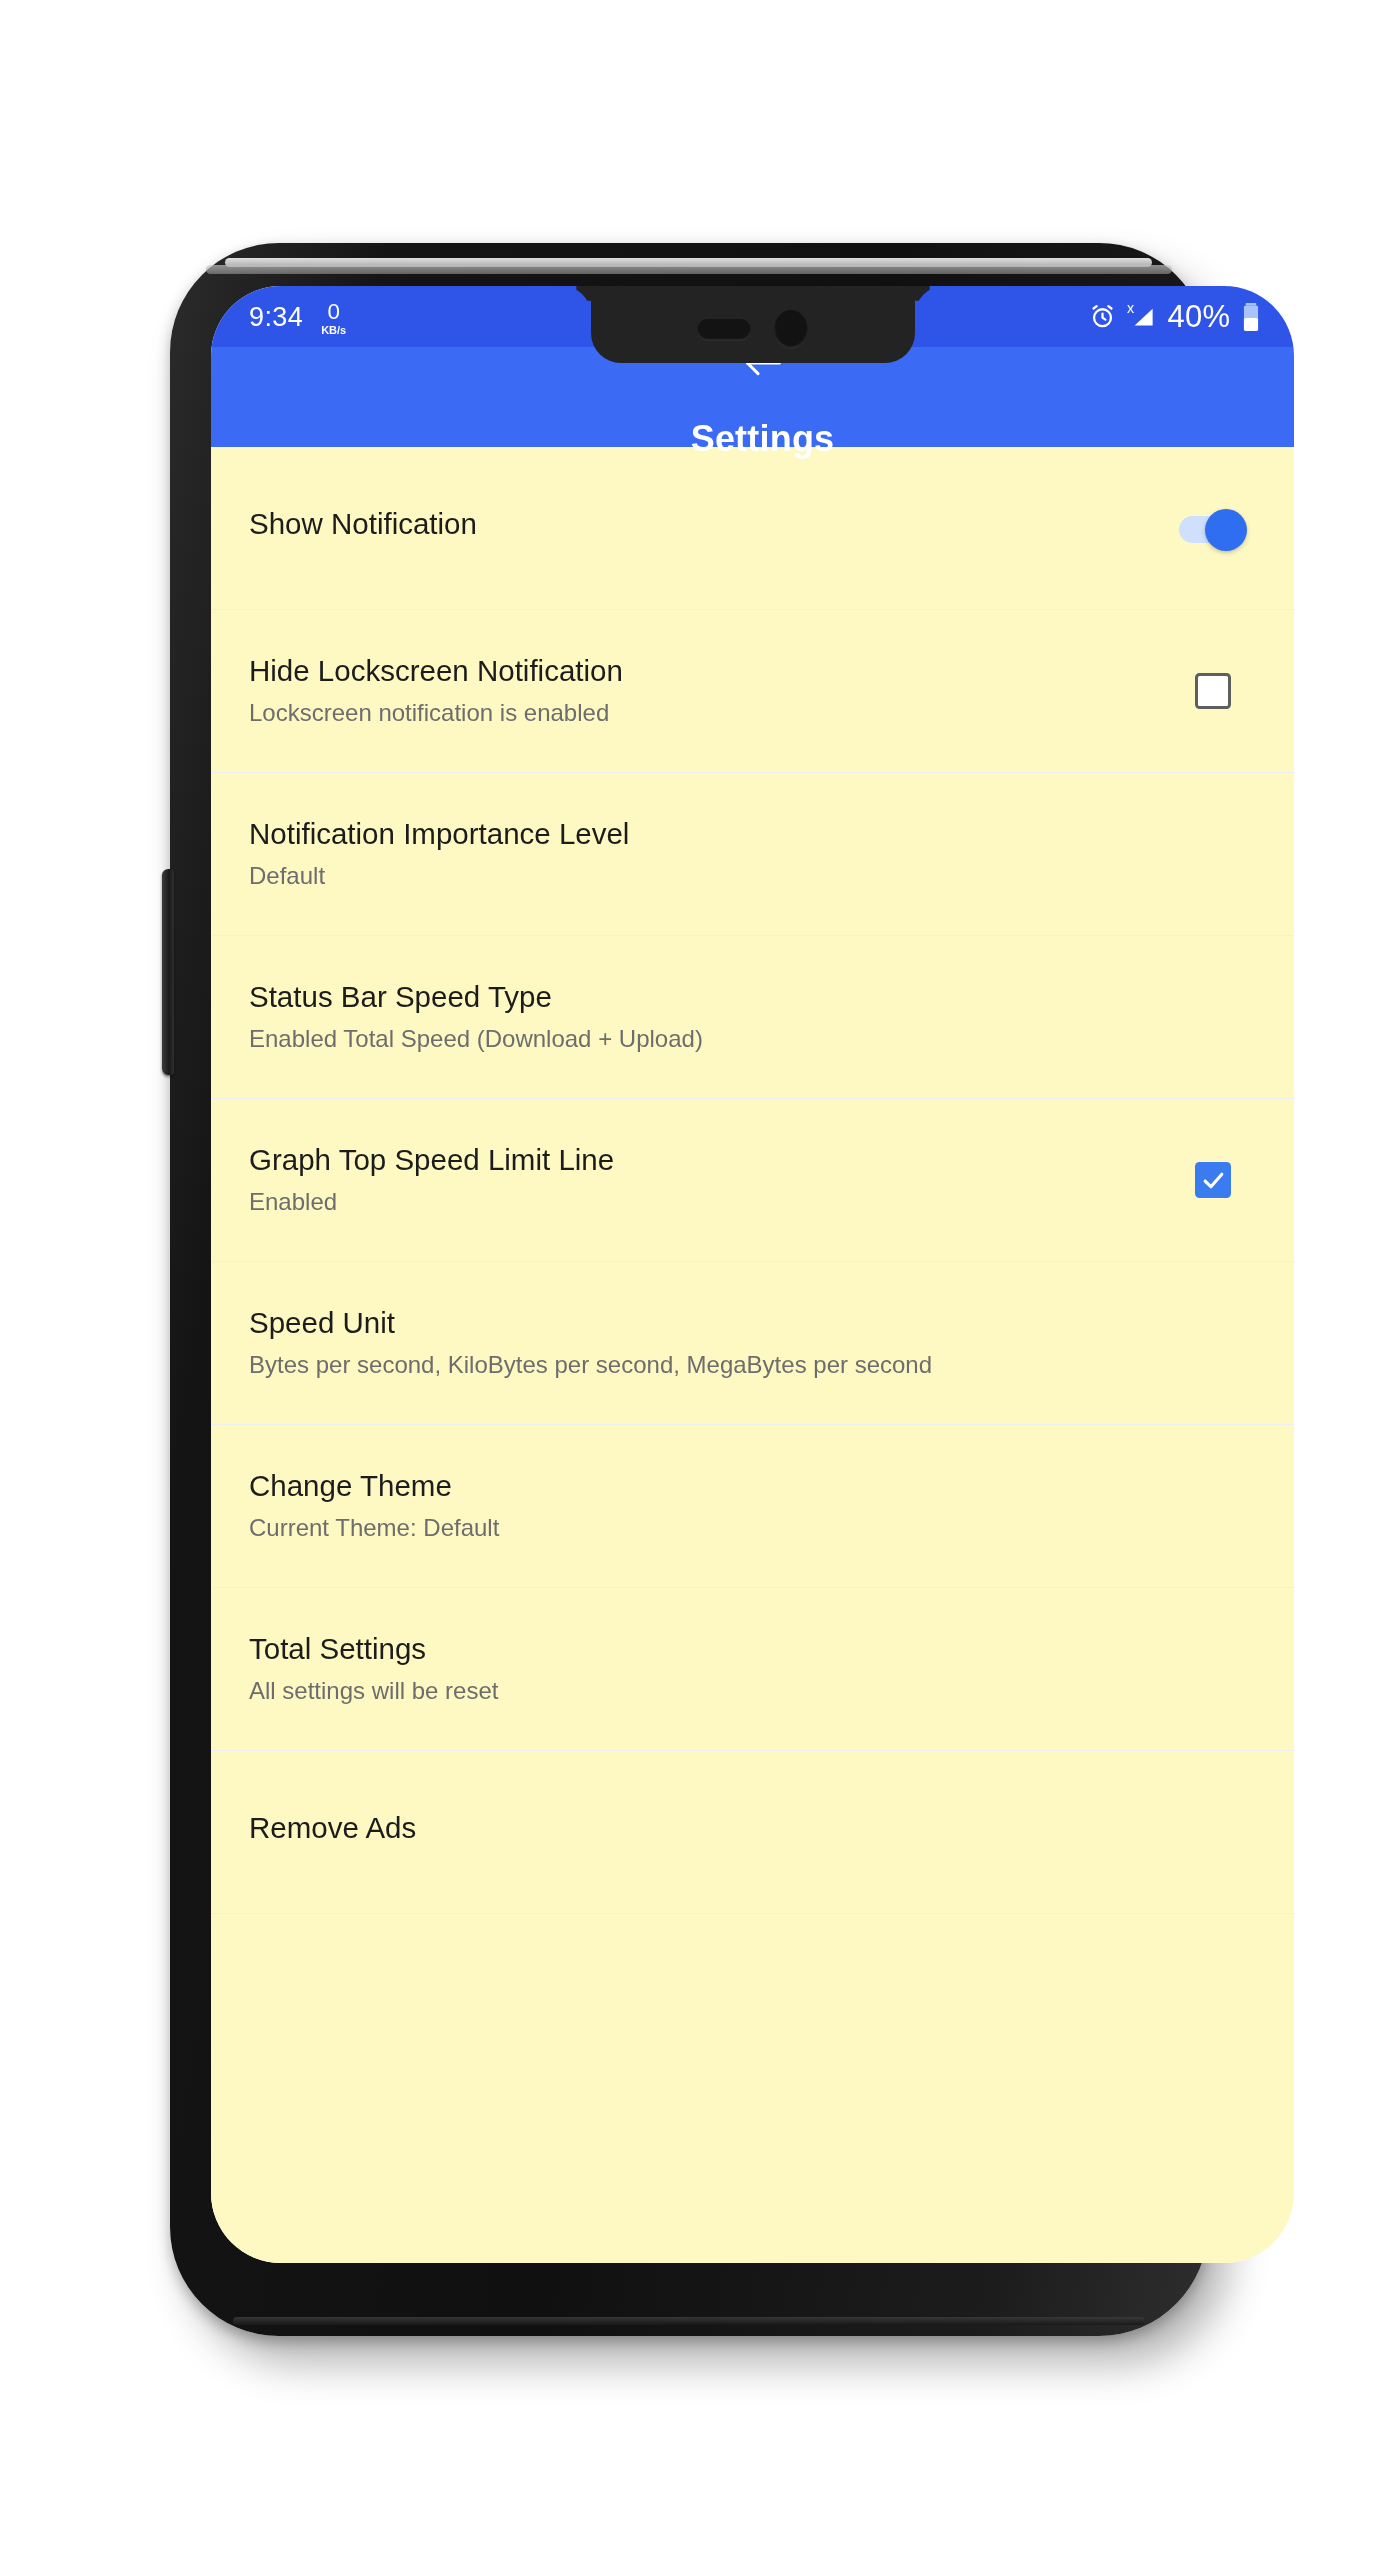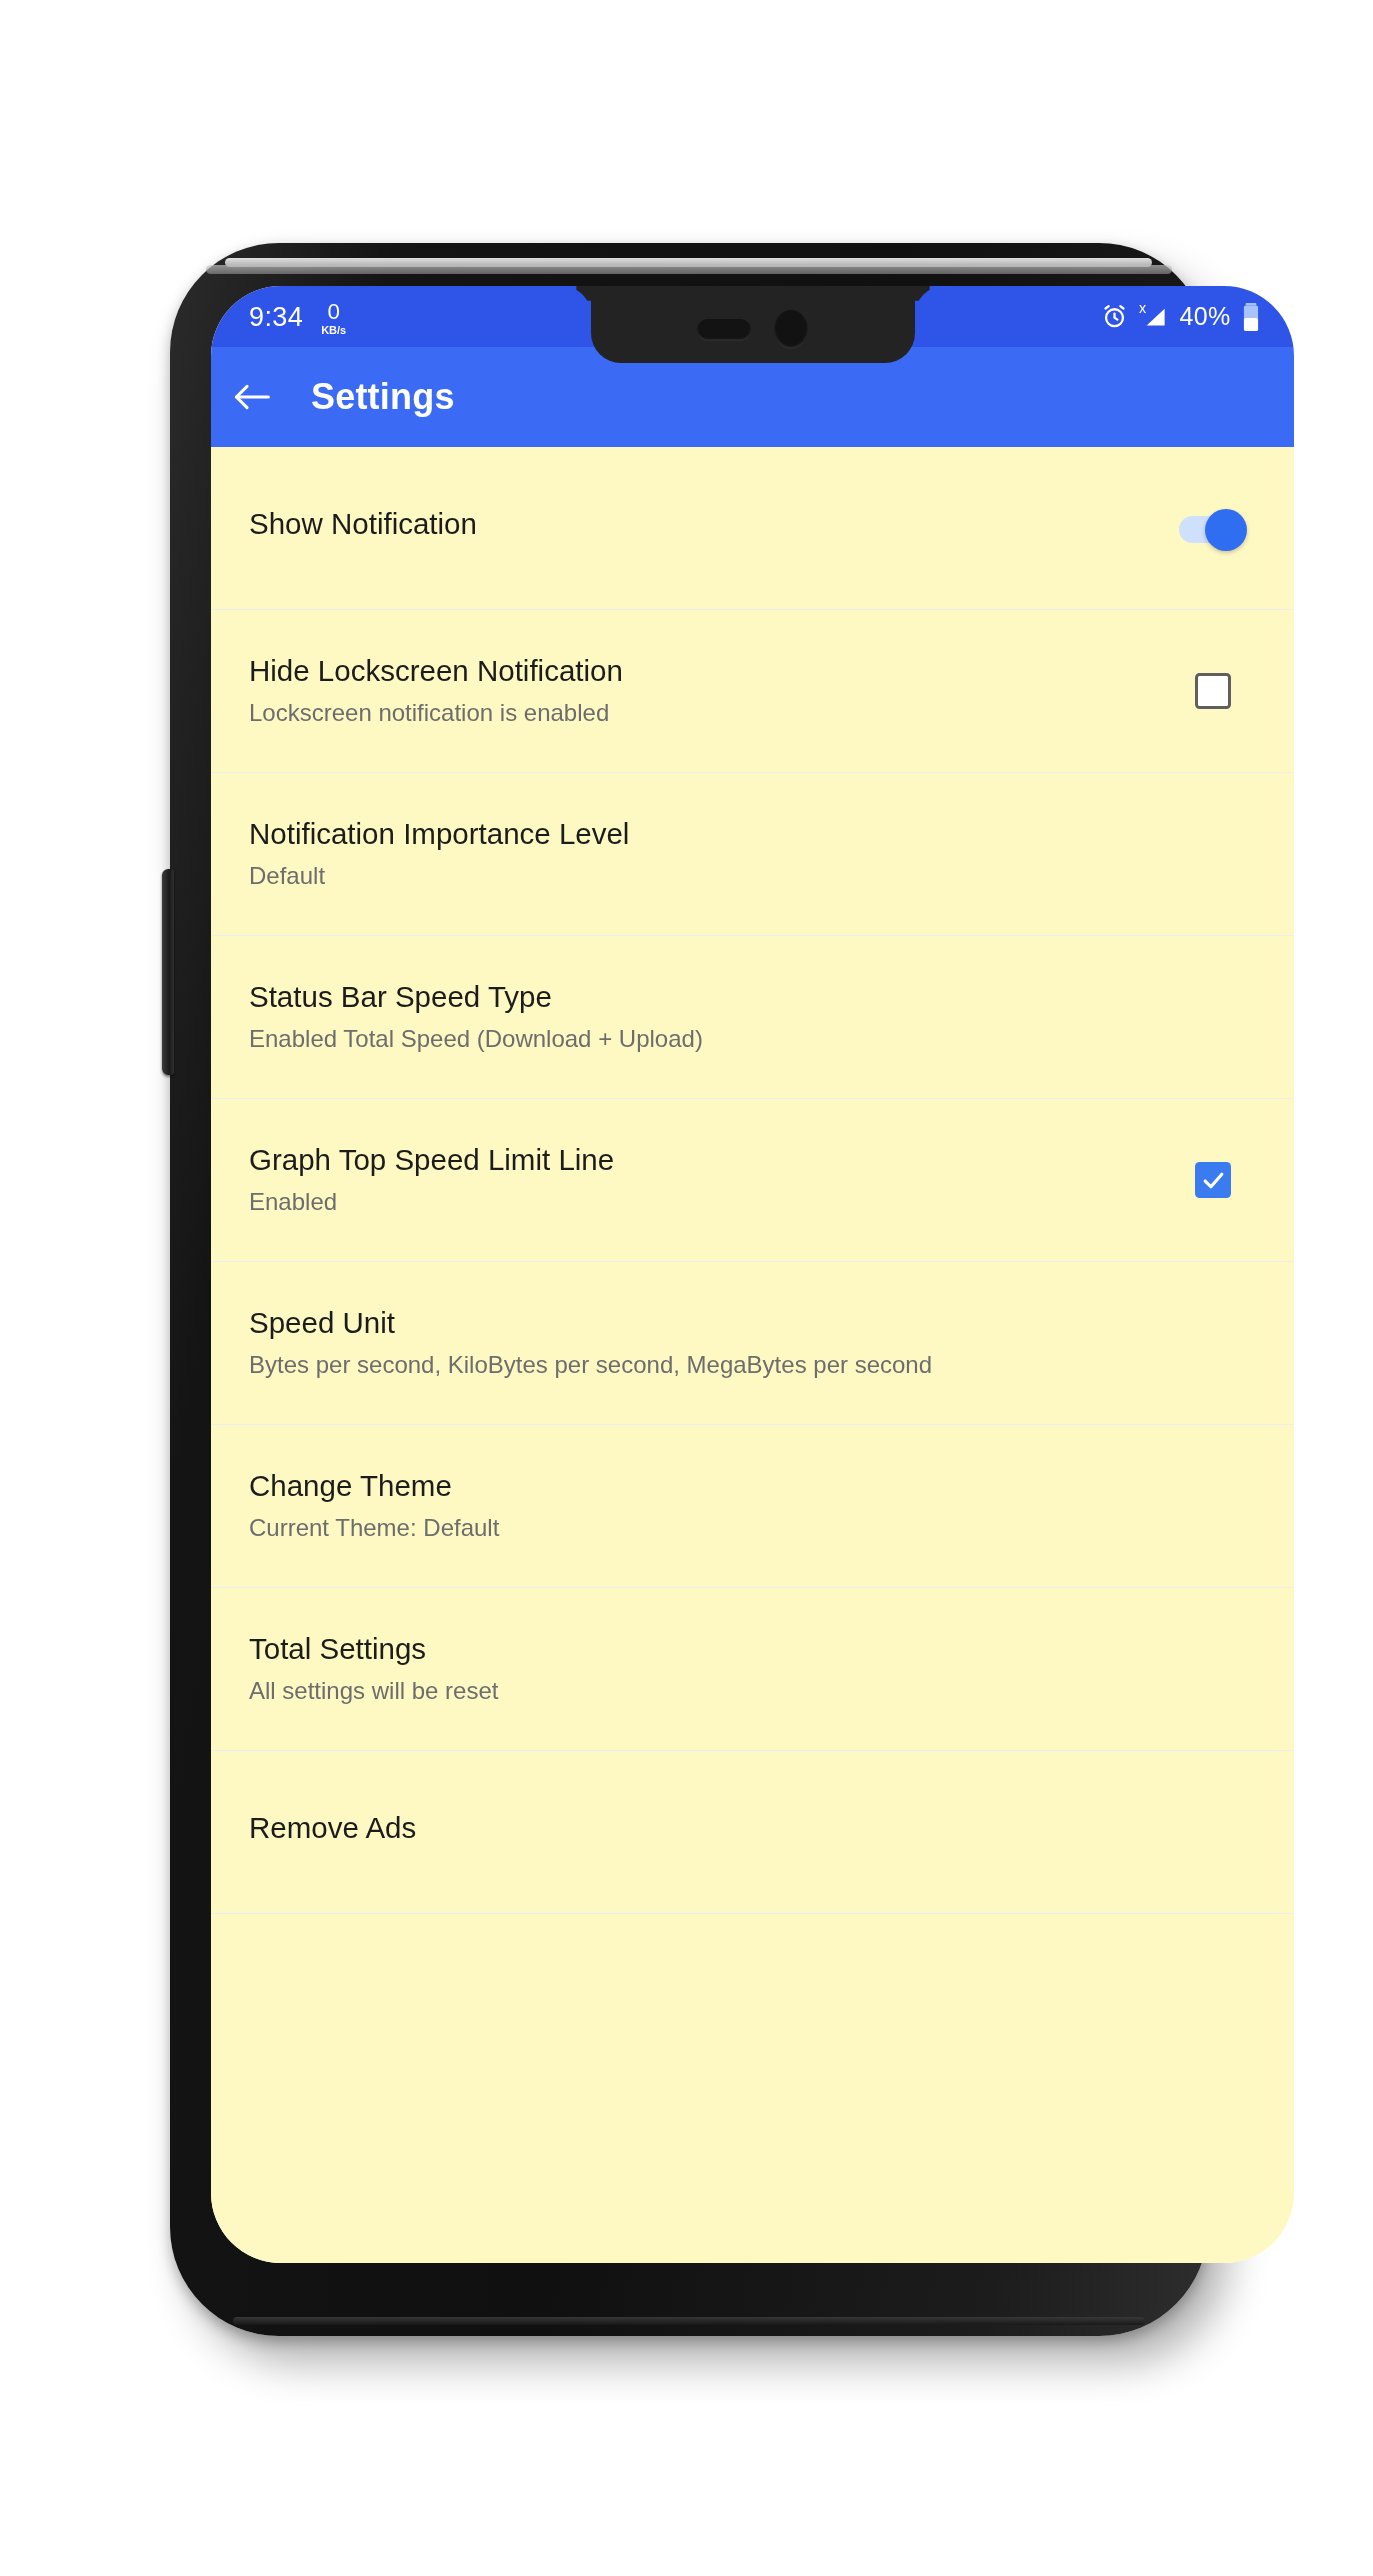--- a/index.html
+++ b/index.html
@@ -181,31 +181,32 @@
     top: 5.4px;
   }
 
   #status-right {
     margin-left: auto;
     display: flex;
     align-items: center;
     padding-right: 34px;
     gap: 11.6px;
   }
-  #battery-percent { font-size: 25px; letter-spacing: 0.3px; }
+  #battery-percent { font-size: 31px; letter-spacing: 0.3px; }
   .status-icon { display: flex; align-items: center; }
 
   
   #app-bar {
     height: 100px;
     background: #3b6bf5;
     display: flex;
     align-items: center;
     padding-left: 20px;
     gap: 39px;
+    flex-direction: column;
   }
   #app-bar-title {
     color: #ffffff;
     font-size: 36px;
     font-weight: bold;
     letter-spacing: 0.2px;
   }
   #back-button { display: flex; align-items: center; cursor: pointer; }
 
   

